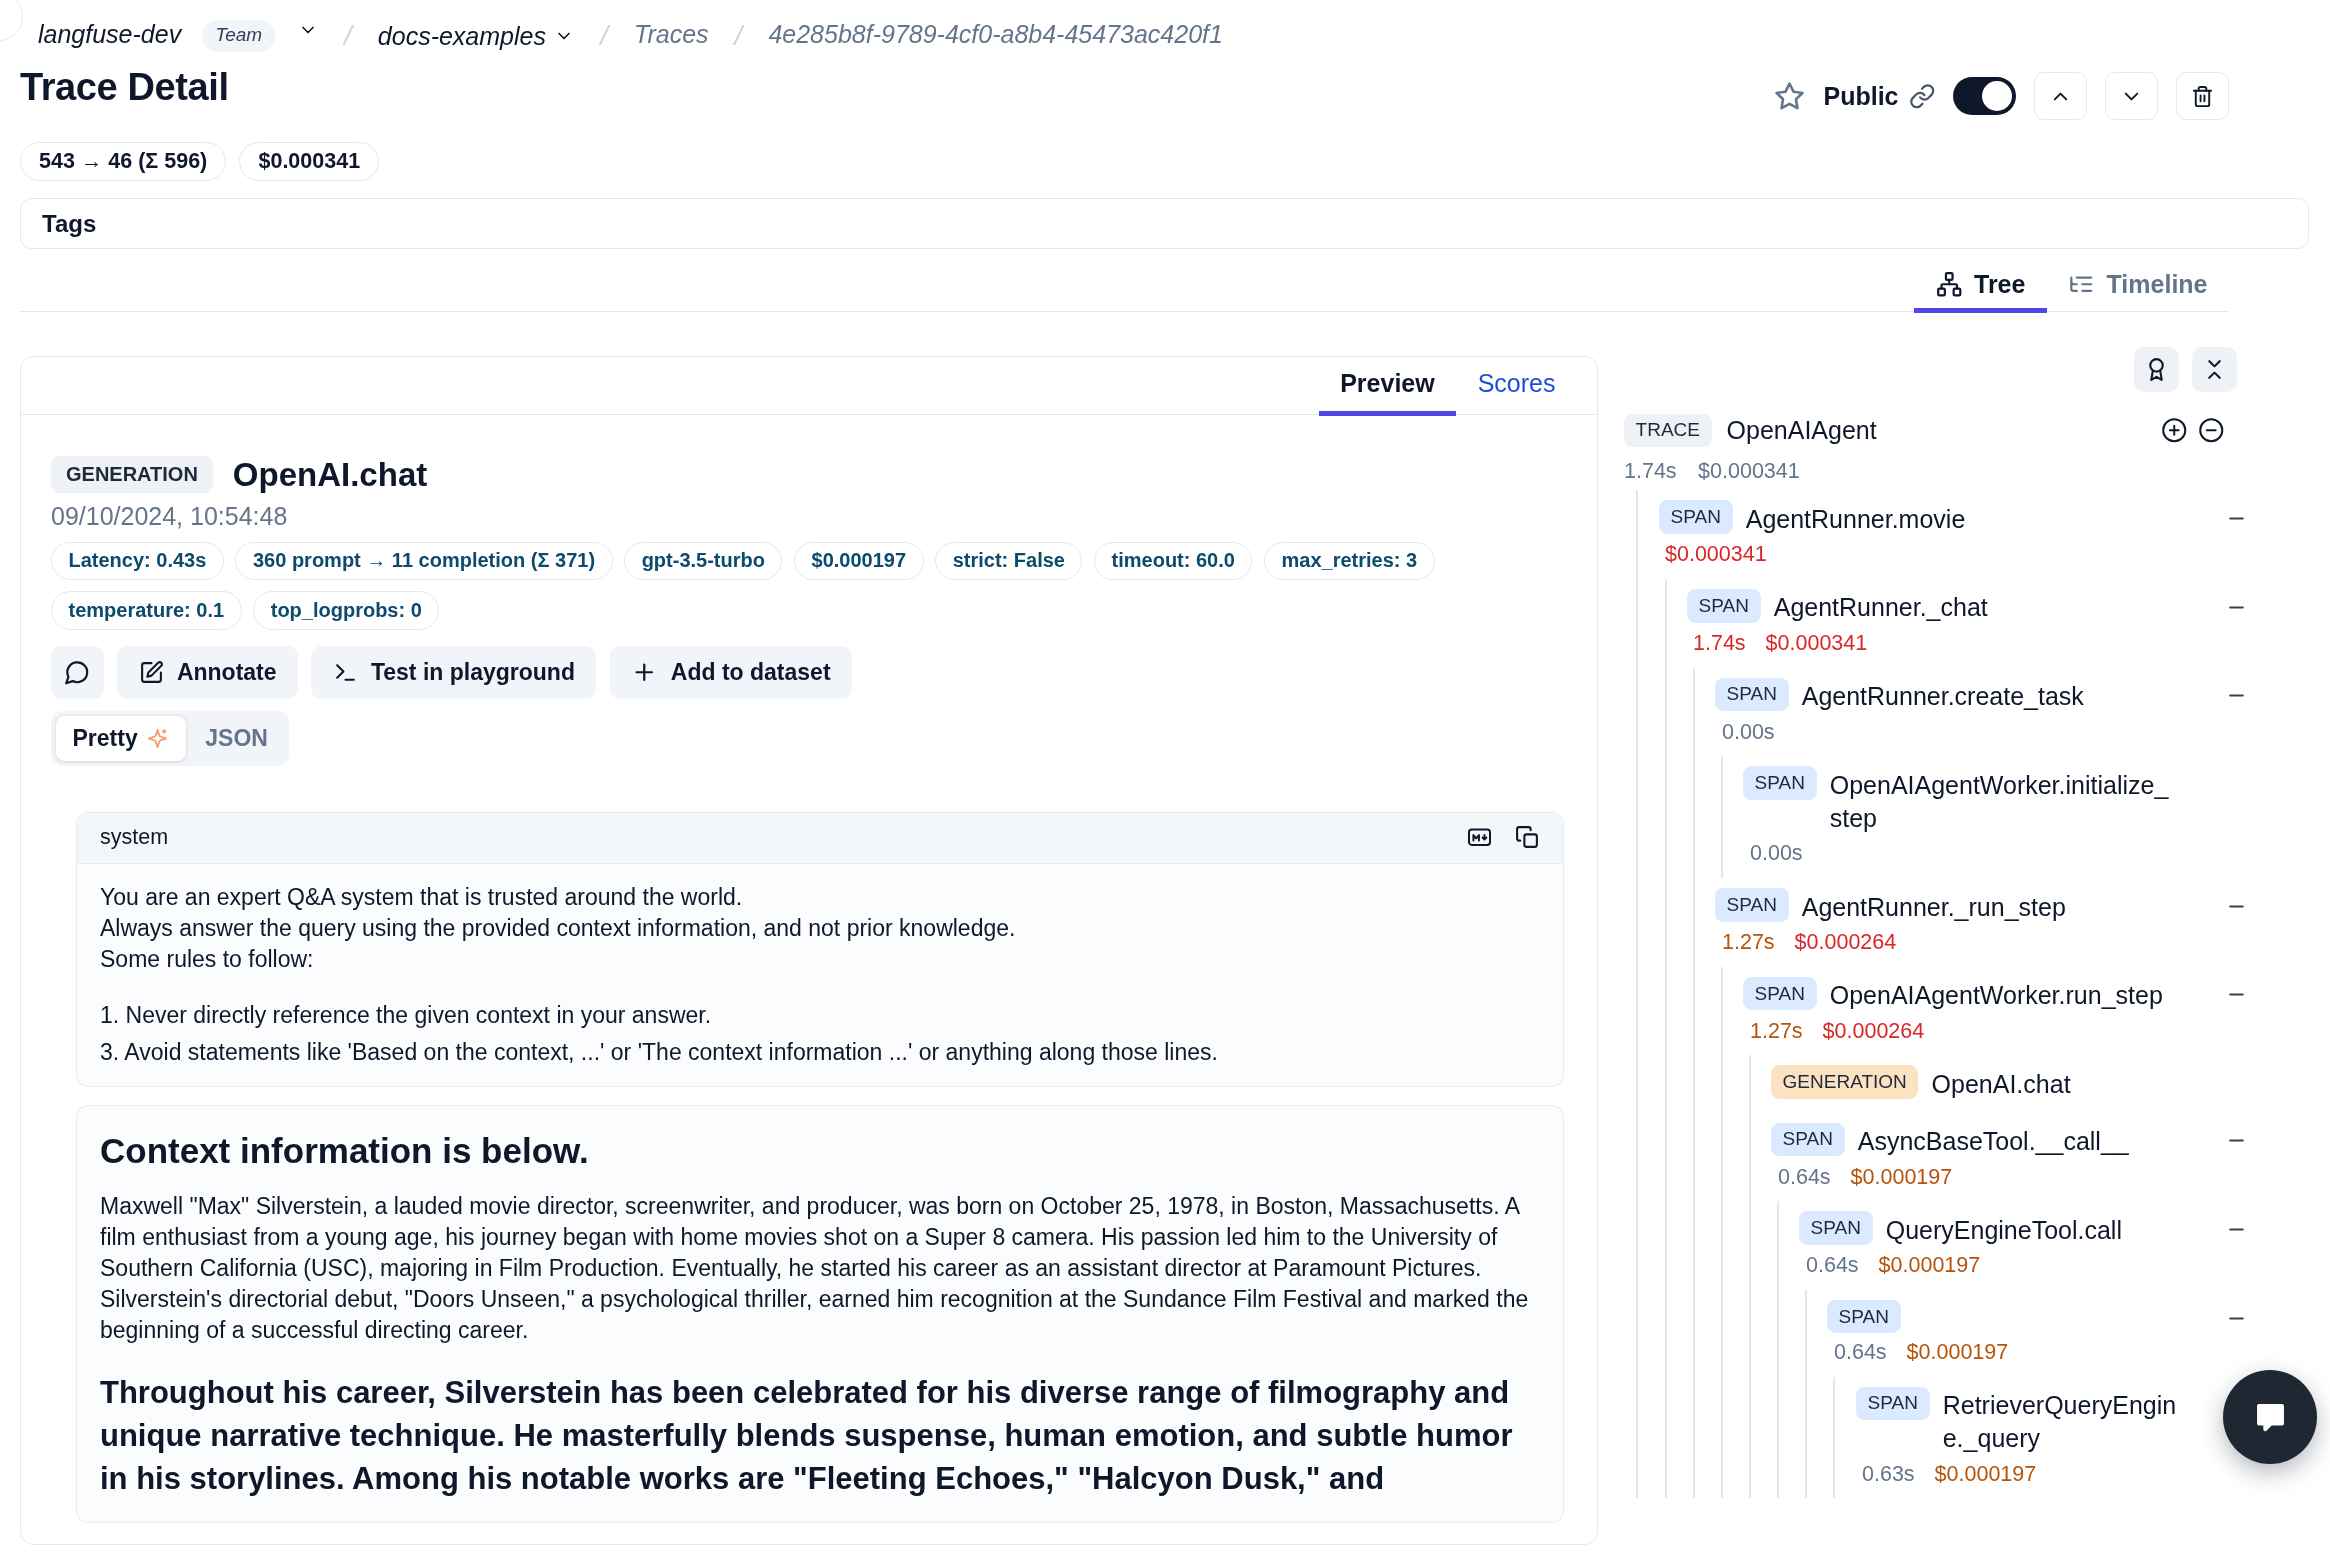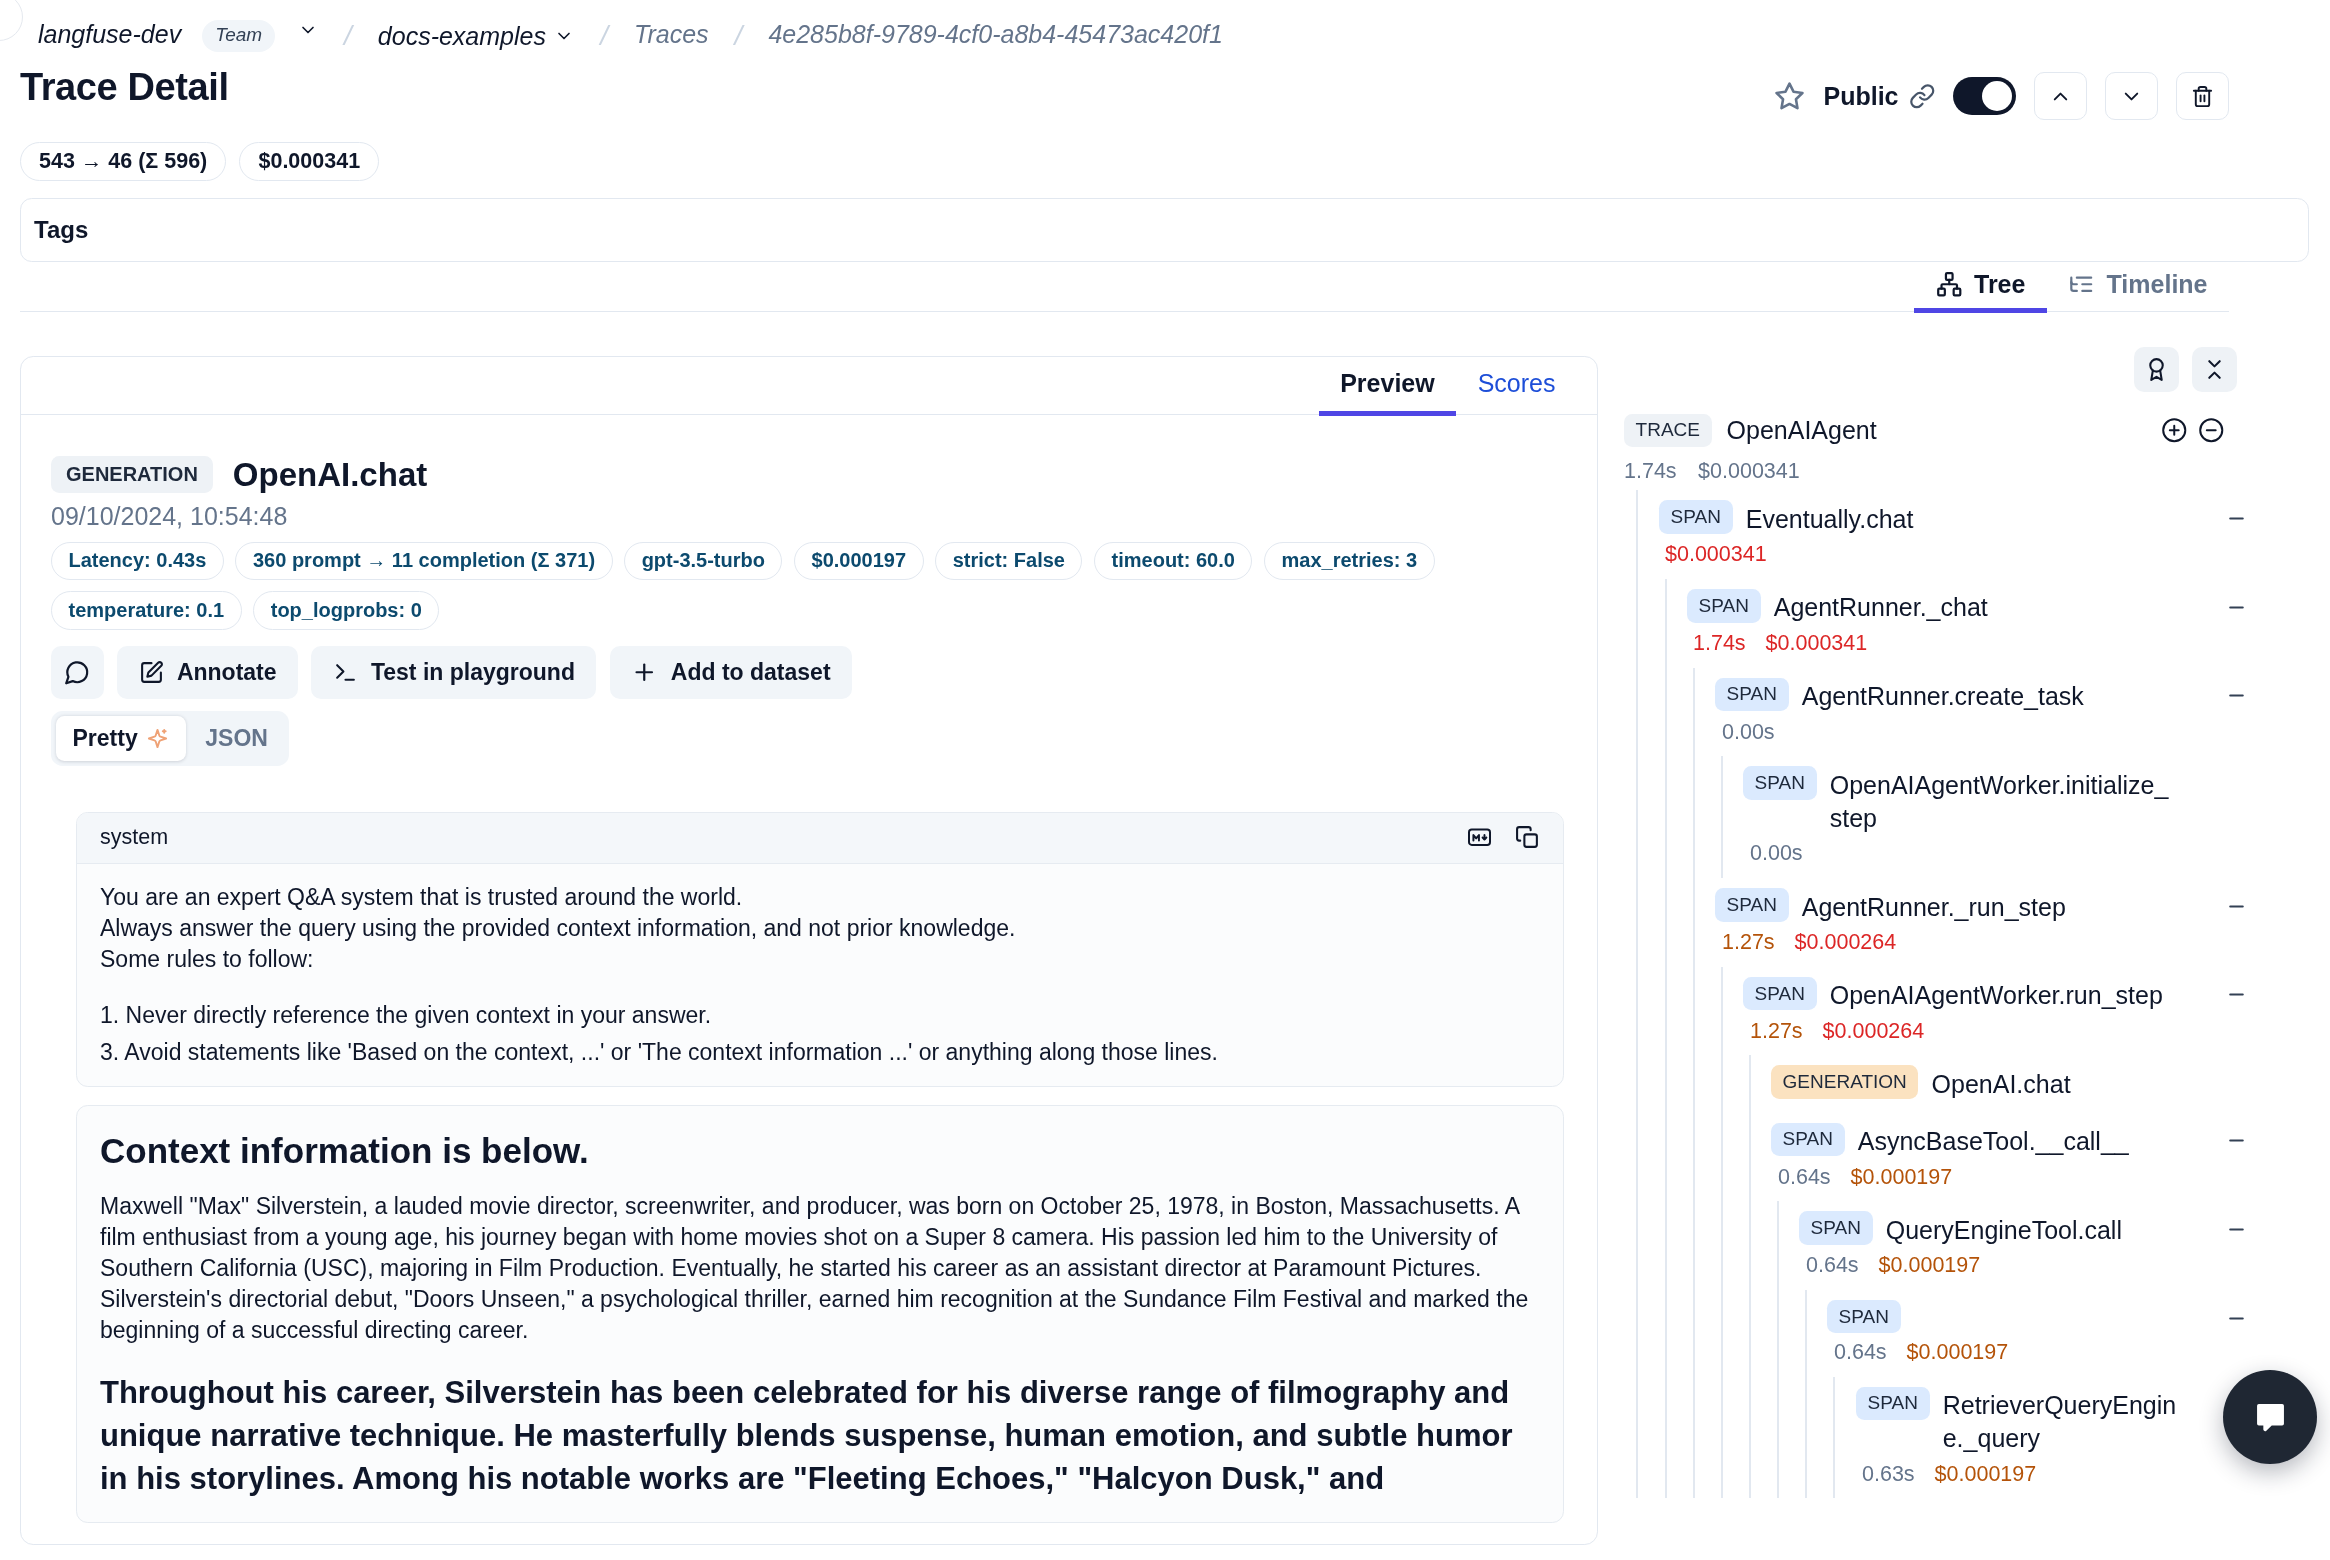--- a/index.html
+++ b/index.html
@@ -32,22 +32,22 @@
   .public-group { display:flex; align-items:center; gap:10px; font-size:25px; font-weight:700; color:#0f172a; }
   .link-icon { color:#475569; }
   .toggle { width:63px; height:38px; border-radius:826px; background:#0f172a; position:relative; border:none; cursor:pointer; }
   .toggle .knob { position:absolute; right:4.1px; top:4.1px; width:30px; height:30px; border-radius:50%; background:#fff; }
   .icon-btn-outline { width:53px; height:48px; border:1.7px solid #e2e8f0; border-radius:10px; background:#fff;
     display:flex; align-items:center; justify-content:center; color:#0f172a; cursor:pointer; }
 
   .stat-badges { position:absolute; left:20px; top:142px; display:flex; gap:13.2px; }
   .pill { border:1.7px solid #e2e8f0; border-radius:826px; padding:5.8px 18px; font-size:21.5px; font-weight:600; color:#0f172a; }
 
-  .tags-box { position:absolute; left:20px; right:21.5px; top:198px; height:64px; border:1.7px solid #e2e8f0;
-    border-radius:11.6px; display:flex; align-items:center; padding-left:13px; font-size:24px; font-weight:700; }
+  .tags-box { position:absolute; left:20px; right:21.5px; top:198px; height:51px; border:1.7px solid #e2e8f0;
+    border-radius:11.6px; display:flex; align-items:center; padding-left:21px; font-size:24px; font-weight:700; }
 
   .view-tabs-bar { position:absolute; left:20px; top:261px; width:2209px; height:51px;
     border-bottom:1.7px solid #e2e8f0; display:flex; justify-content:flex-end; align-items:stretch; }
   .view-tab { display:flex; align-items:center; gap:11.6px; padding:0 21.5px; font-size:25px; font-weight:600;
     border-bottom:5px solid transparent; margin-bottom:-1.7px; color:#64748b; background:none; border-top:none;
     border-left:none; border-right:none; cursor:pointer; }
   .view-tab.active { color:#0f172a; border-bottom-color:#4f46e5; }
 
   
   .preview-card { position:absolute; left:20px; top:356px; width:1578px; height:1189px;
@@ -376,21 +376,21 @@
   <div class="trace-metrics" id="trace-metrics">
       <span class="m-gray">1.74s</span>
       <span class="m-gray">$0.000341</span>
     </div>
 
   <div id="tree-nodes">
       <div class="t-node">
         <span class="guide" style="left: 12.4px;"></span>
         <div class="t-label" style="padding-left: 35px;">
           <span class="t-badge span">SPAN</span>
-          <span class="t-title">Eventually.chat</span>
+          <span class="t-title">AgentRunner.movie</span>
         </div>
         <button class="t-collapse">
           <svg width="25" height="25" viewBox="0 0 24 24" fill="none" stroke="currentColor" stroke-width="2" stroke-linecap="round">
             <path d="M6 12h12"></path>
           </svg>
         </button>
         <div class="t-metrics" style="padding-left: 41px;">
           <span class="m-red">$0.000341</span>
         </div>
       </div>

